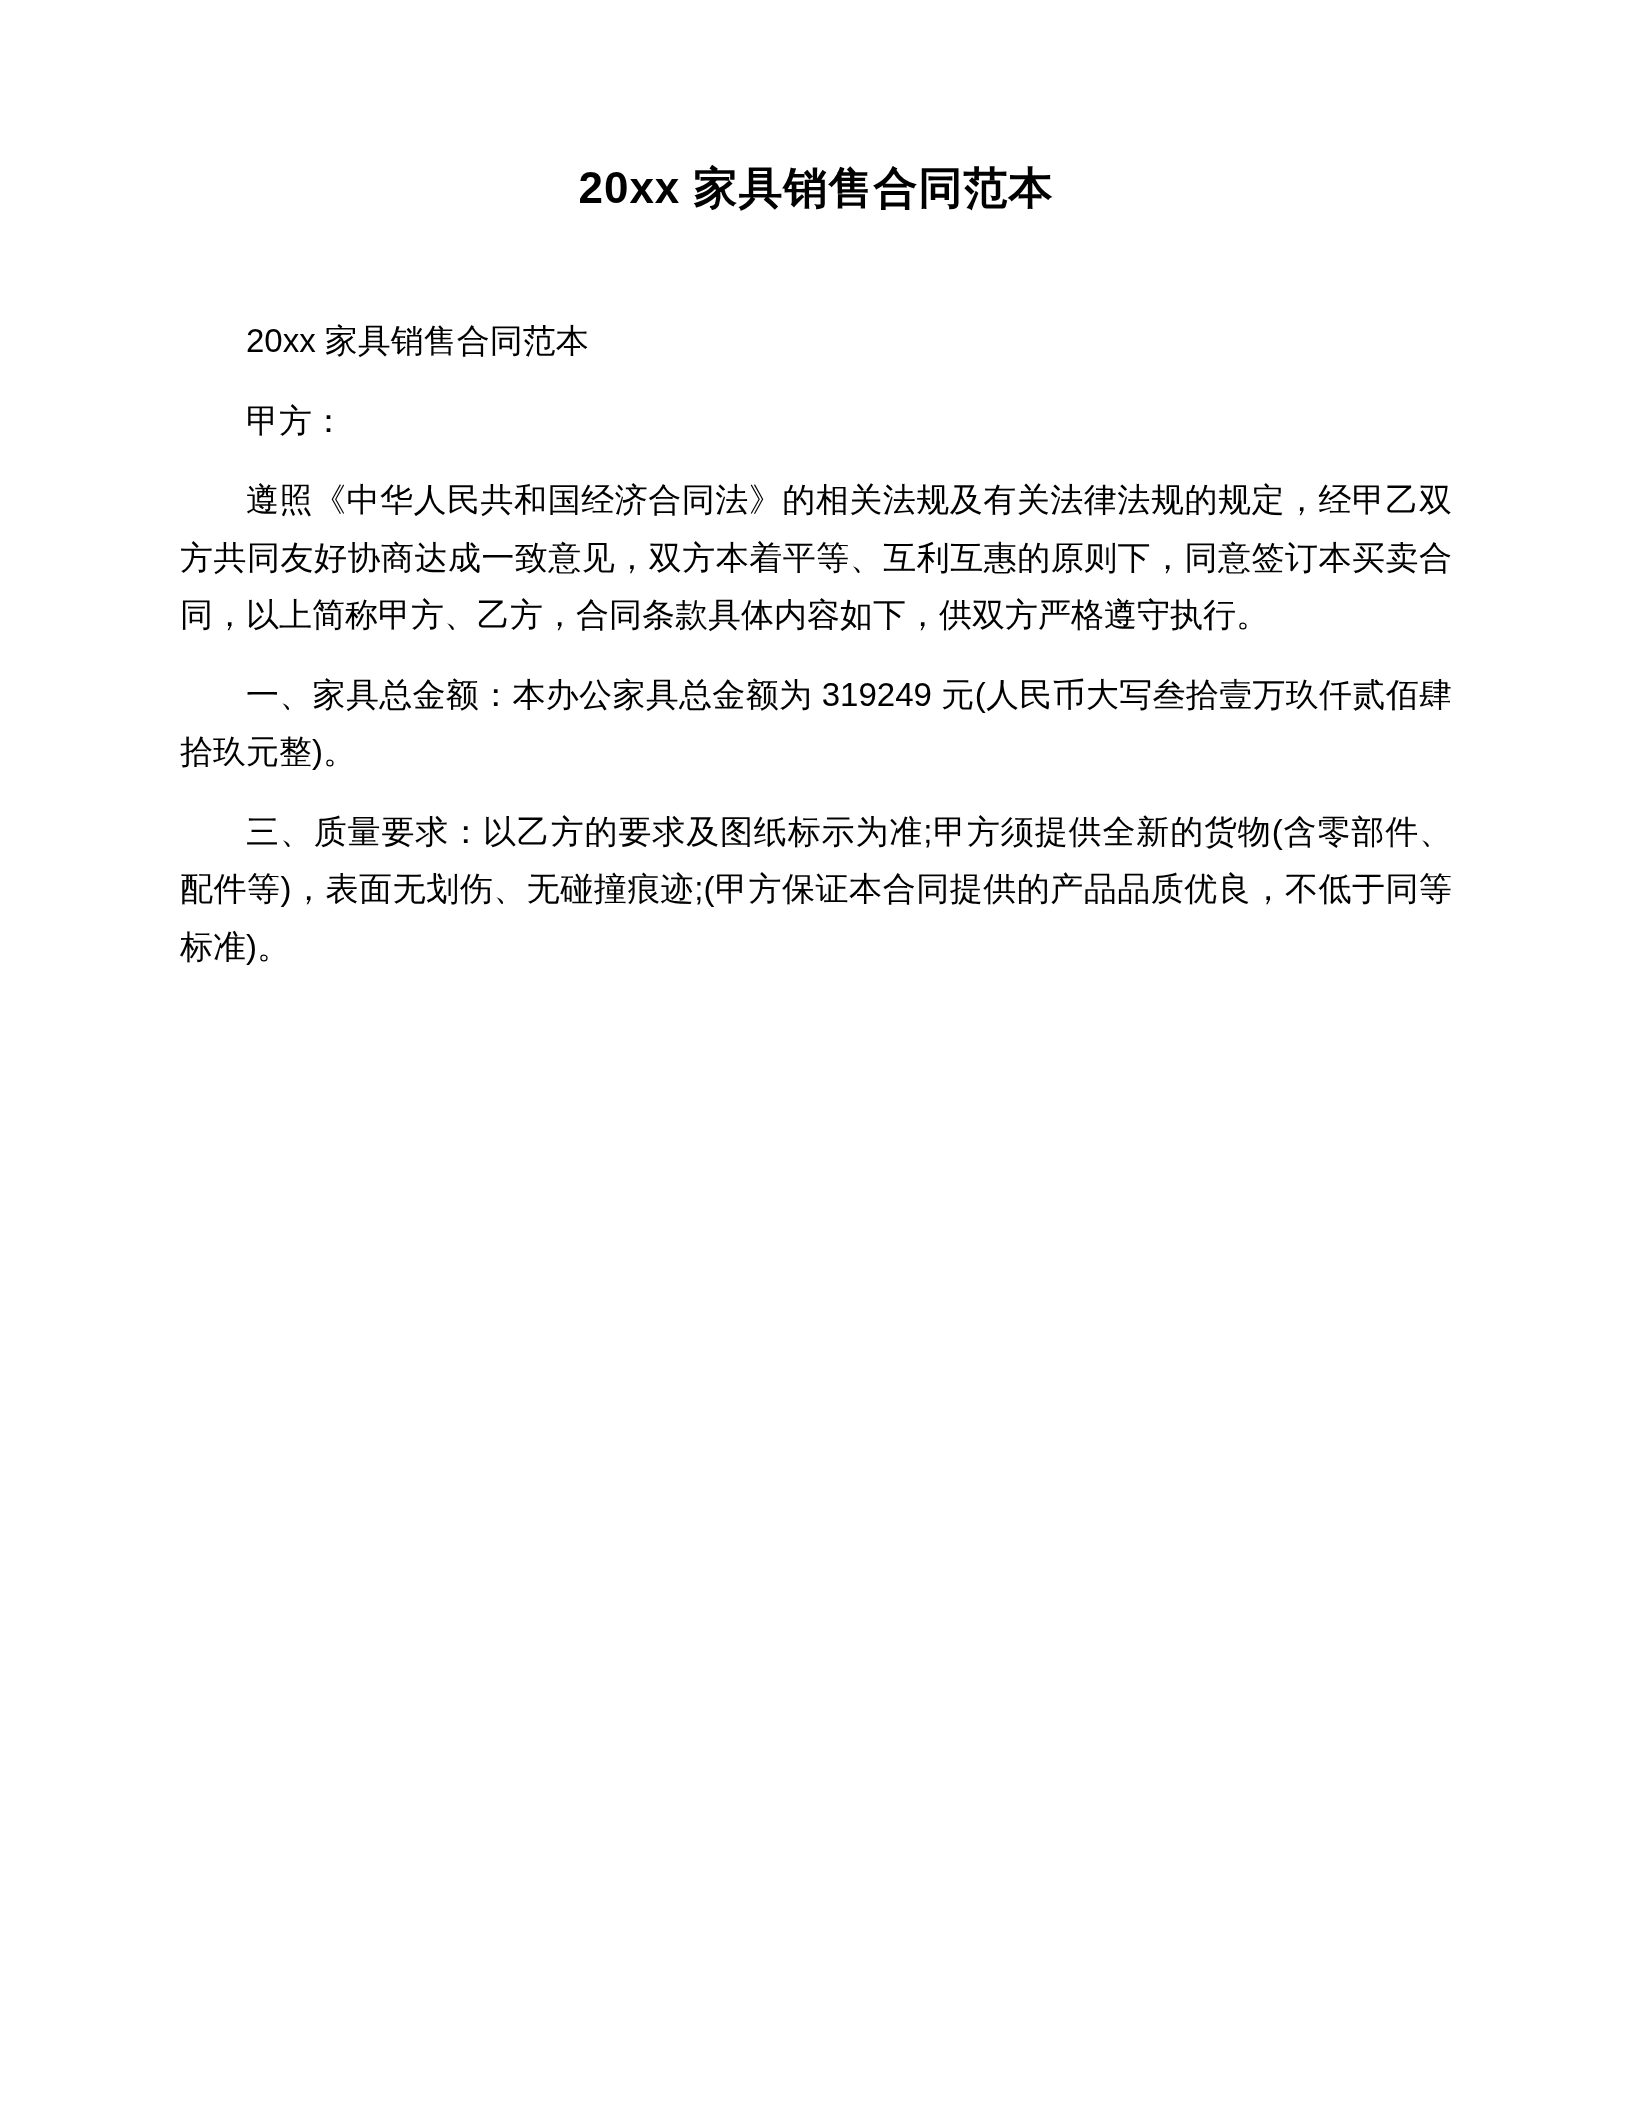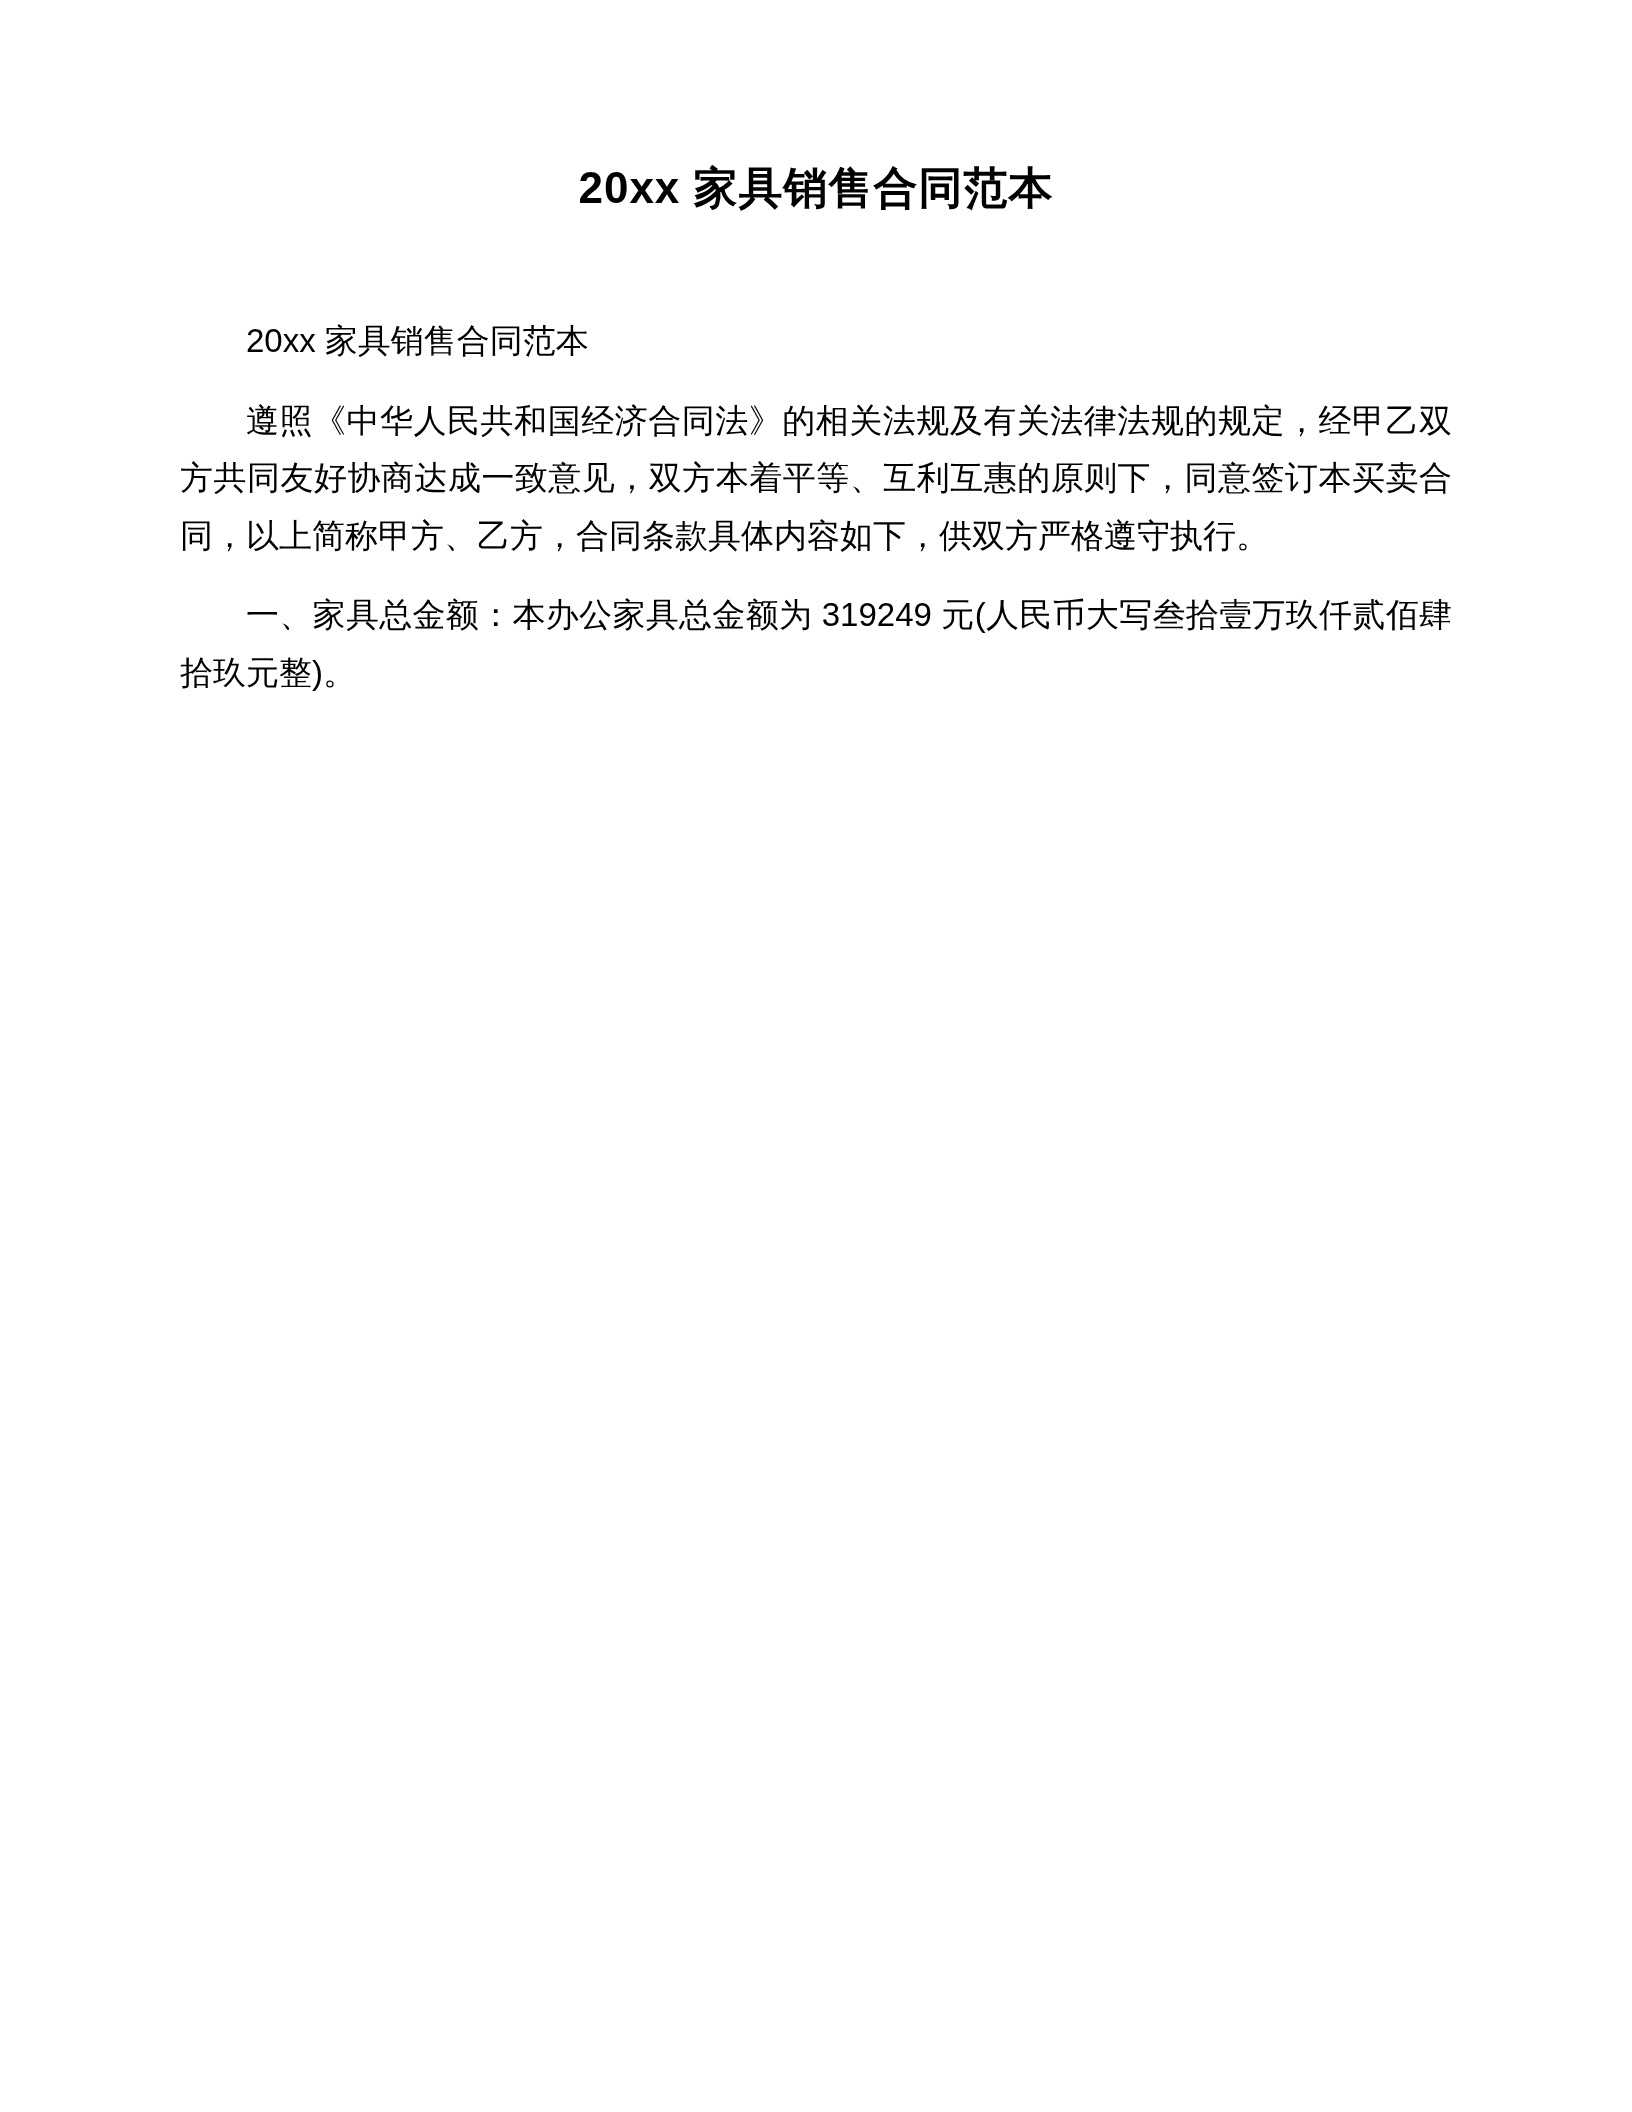--- a/index.html
+++ b/index.html
@@ -40,20 +40,22 @@
   }
 </style>
 </head>
 <body>
 
 <div class="page">
   <h1 class="doc-title">20xx 家具销售合同范本</h1>
 
   <p class="doc-para">20xx 家具销售合同范本</p>
 
+  <p class="doc-para">甲方：</p>
 
 
   <p class="doc-para">遵照《中华人民共和国经济合同法》的相关法规及有关法律法规的规定，经甲乙双方共同友好协商达成一致意见，双方本着平等、互利互惠的原则下，同意签订本买卖合同，以上简称甲方、乙方，合同条款具体内容如下，供双方严格遵守执行。</p>
 
   <p class="doc-para">一、家具总金额：本办公家具总金额为 319249 元(人民币大写叁拾壹万玖仟贰佰肆拾玖元整)。</p>
 
 
+  <p class="doc-para">三、质量要求：以乙方的要求及图纸标示为准;甲方须提供全新的货物(含零部件、配件等)，表面无划伤、无碰撞痕迹;(甲方保证本合同提供的产品品质优良，不低于同等标准)。</p>
 </div>
 
 </body></html>

